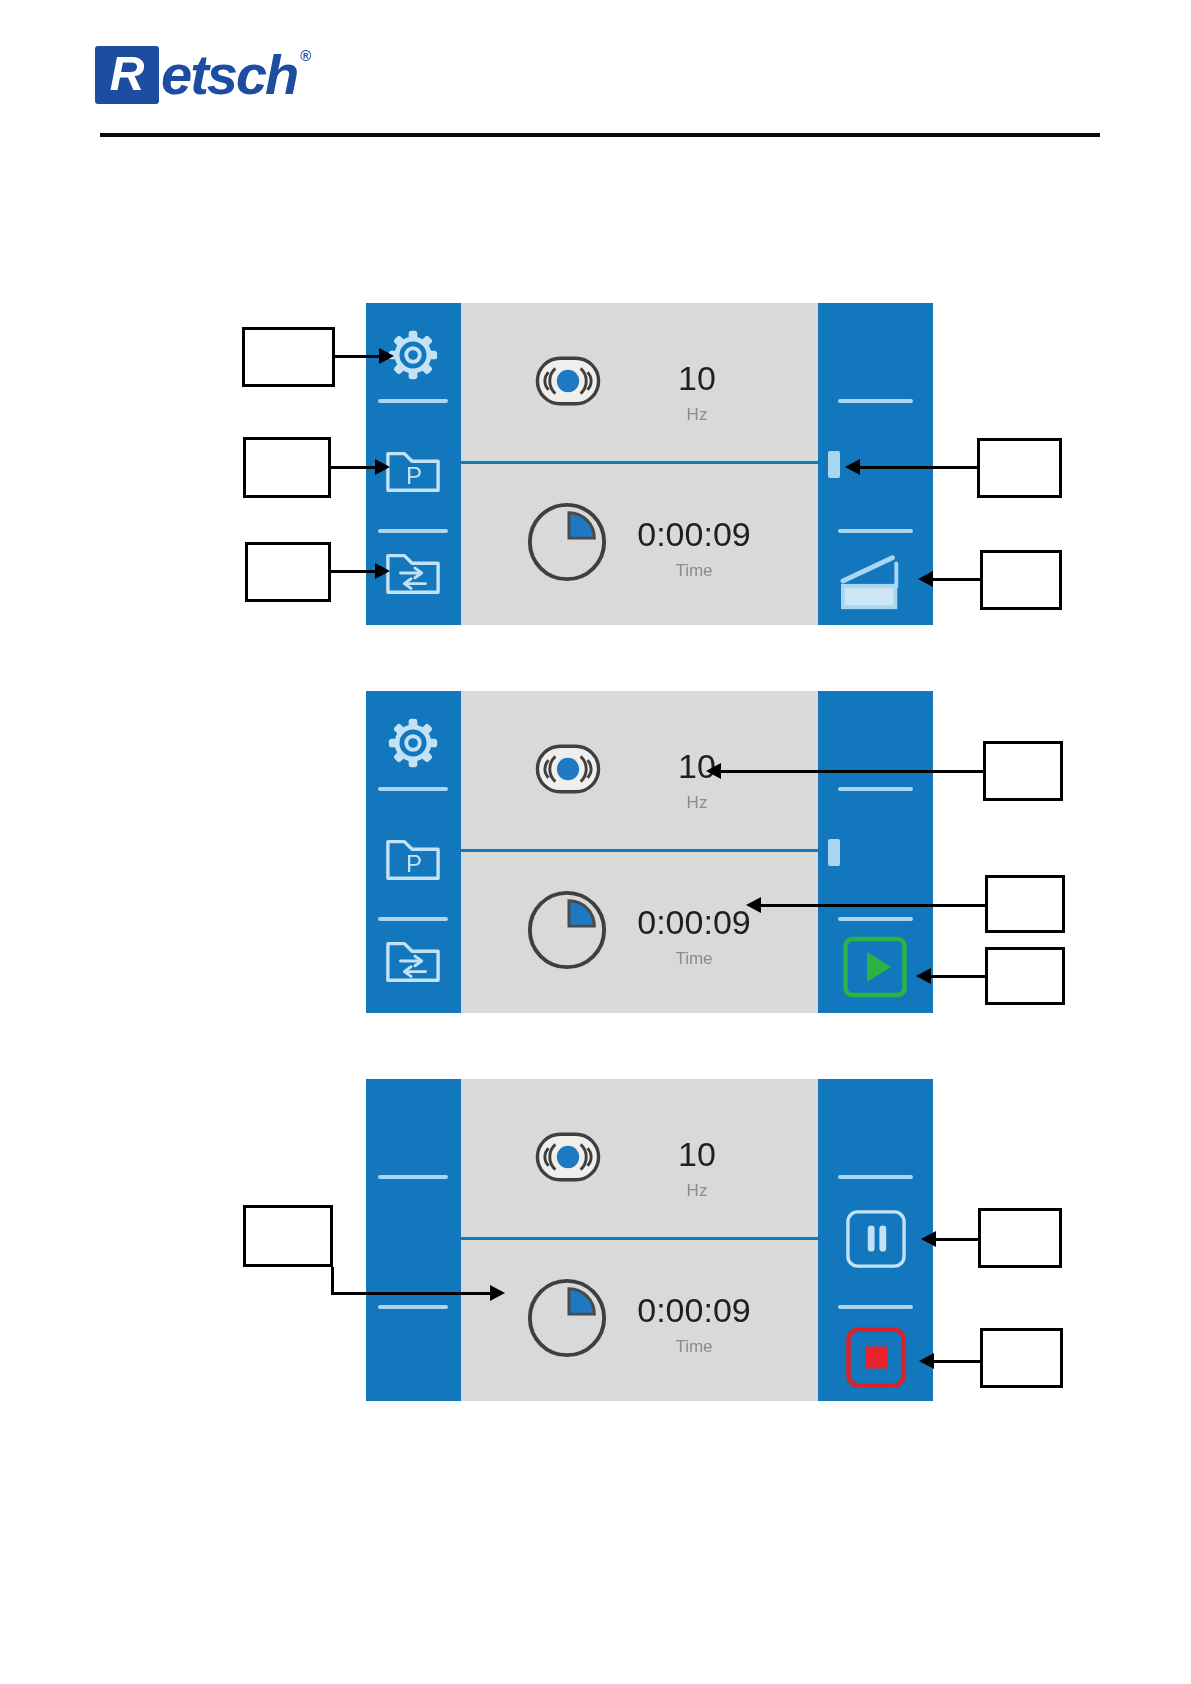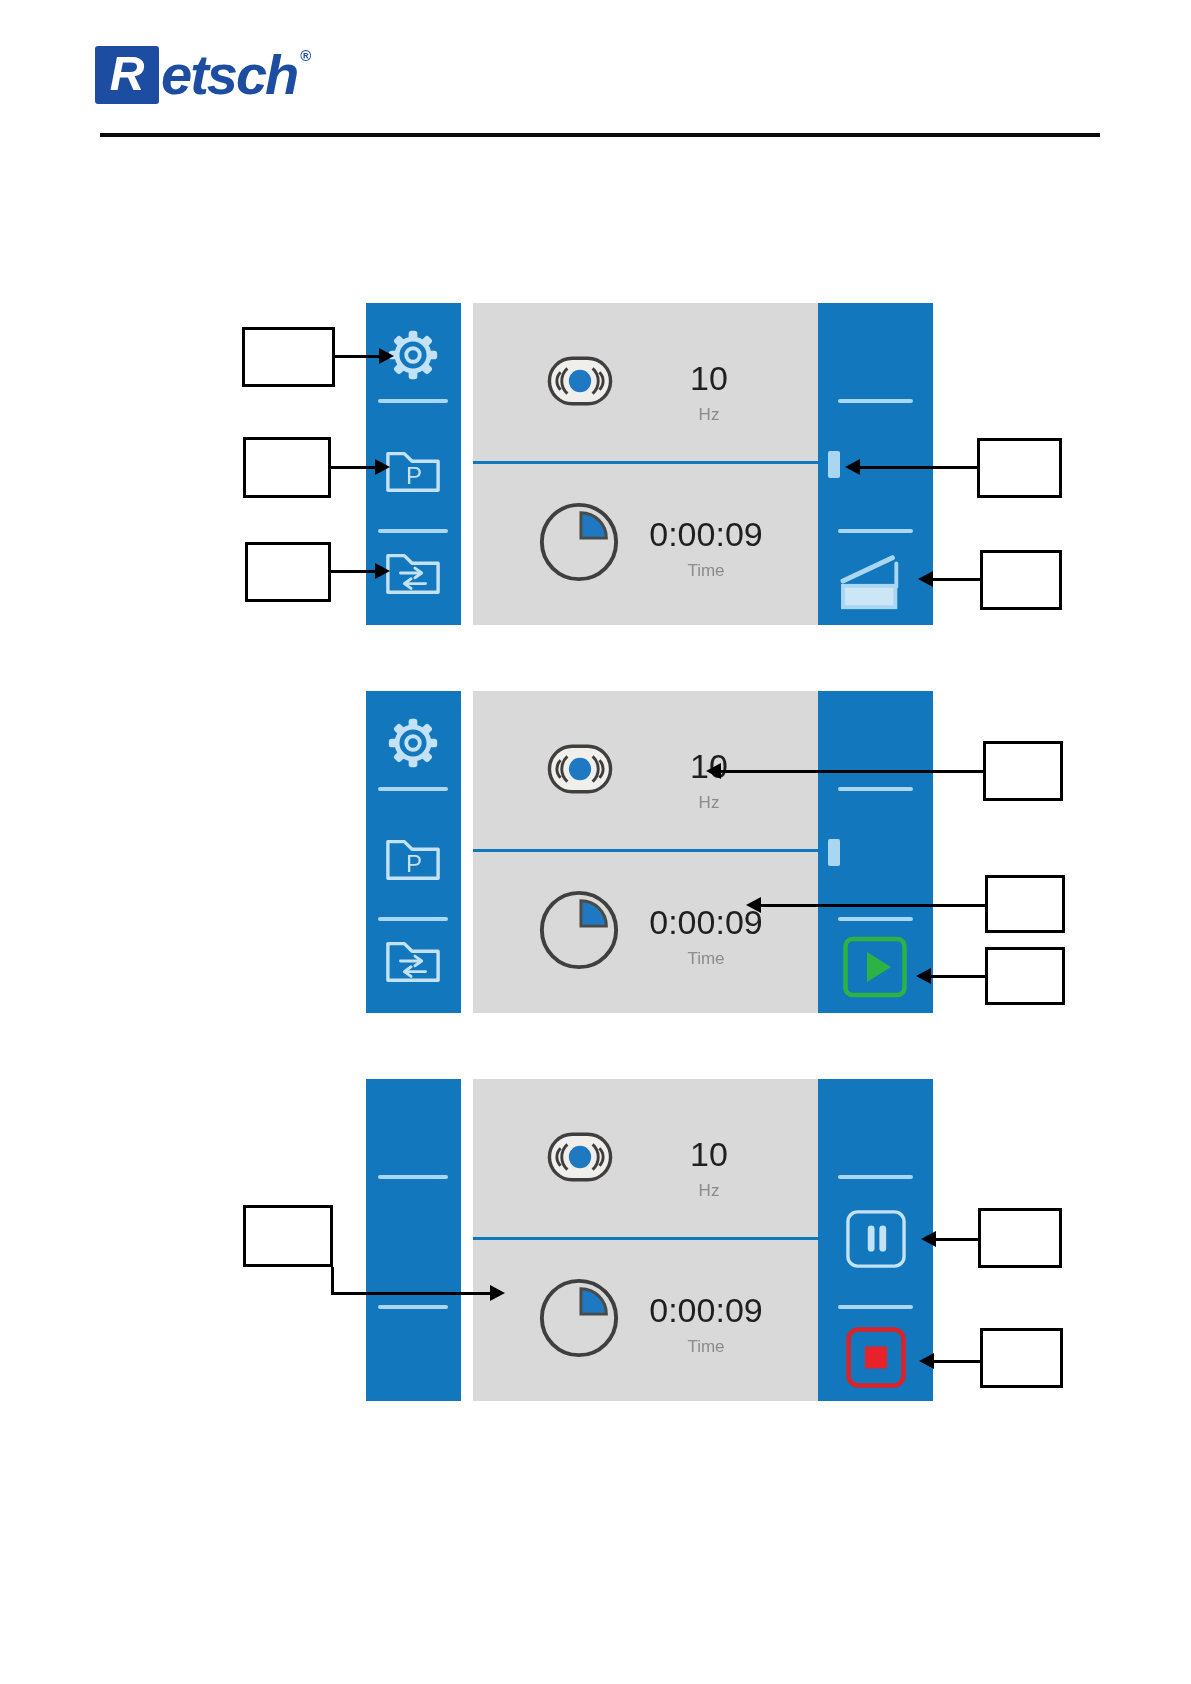--- a/index.html
+++ b/index.html
@@ -30,21 +30,21 @@
   .logo-r{color:#fff;font-size:48px;font-weight:bold;font-style:italic;transform:translateY(-2px);}
   .logo-text{color:var(--brand-blue);font-size:56px;font-weight:bold;font-style:italic;
              letter-spacing:-2px;line-height:58px;margin-left:2px;}
   .logo-reg{color:var(--brand-blue);font-size:15px;font-weight:bold;margin-left:3px;margin-top:1px;}
   .header-rule{position:absolute;left:100px;top:133px;width:1000px;height:4px;background:#0b0b0b;}
 
   
   .panel{position:absolute;left:366px;width:567px;height:322px;display:flex;z-index:1;}
   .sideL{width:95px;position:relative;background:var(--sidebar-blue);}
   .sideR{width:115px;position:relative;background:var(--sidebar-blue);}
-  .mid{flex:1;position:relative;background:var(--panel-gray);margin-left:12px;}
+  .mid{flex:1;position:relative;background:var(--panel-gray);}
   .sep{height:4px;background:var(--light-blue);border-radius:2px;}
   .slider{width:12px;height:27px;background:var(--light-blue);border-radius:2px;}
   .divider{background:var(--sidebar-blue);}
   .row{width:100%;}
   .vals{position:absolute;text-align:center;}
   .big{font-size:34px;color:var(--text-dark);line-height:38px;}
   .small{font-size:17px;color:var(--text-gray);margin-top:8px;}
 
   
   .sil{stroke:var(--icon-light);fill:none;}

